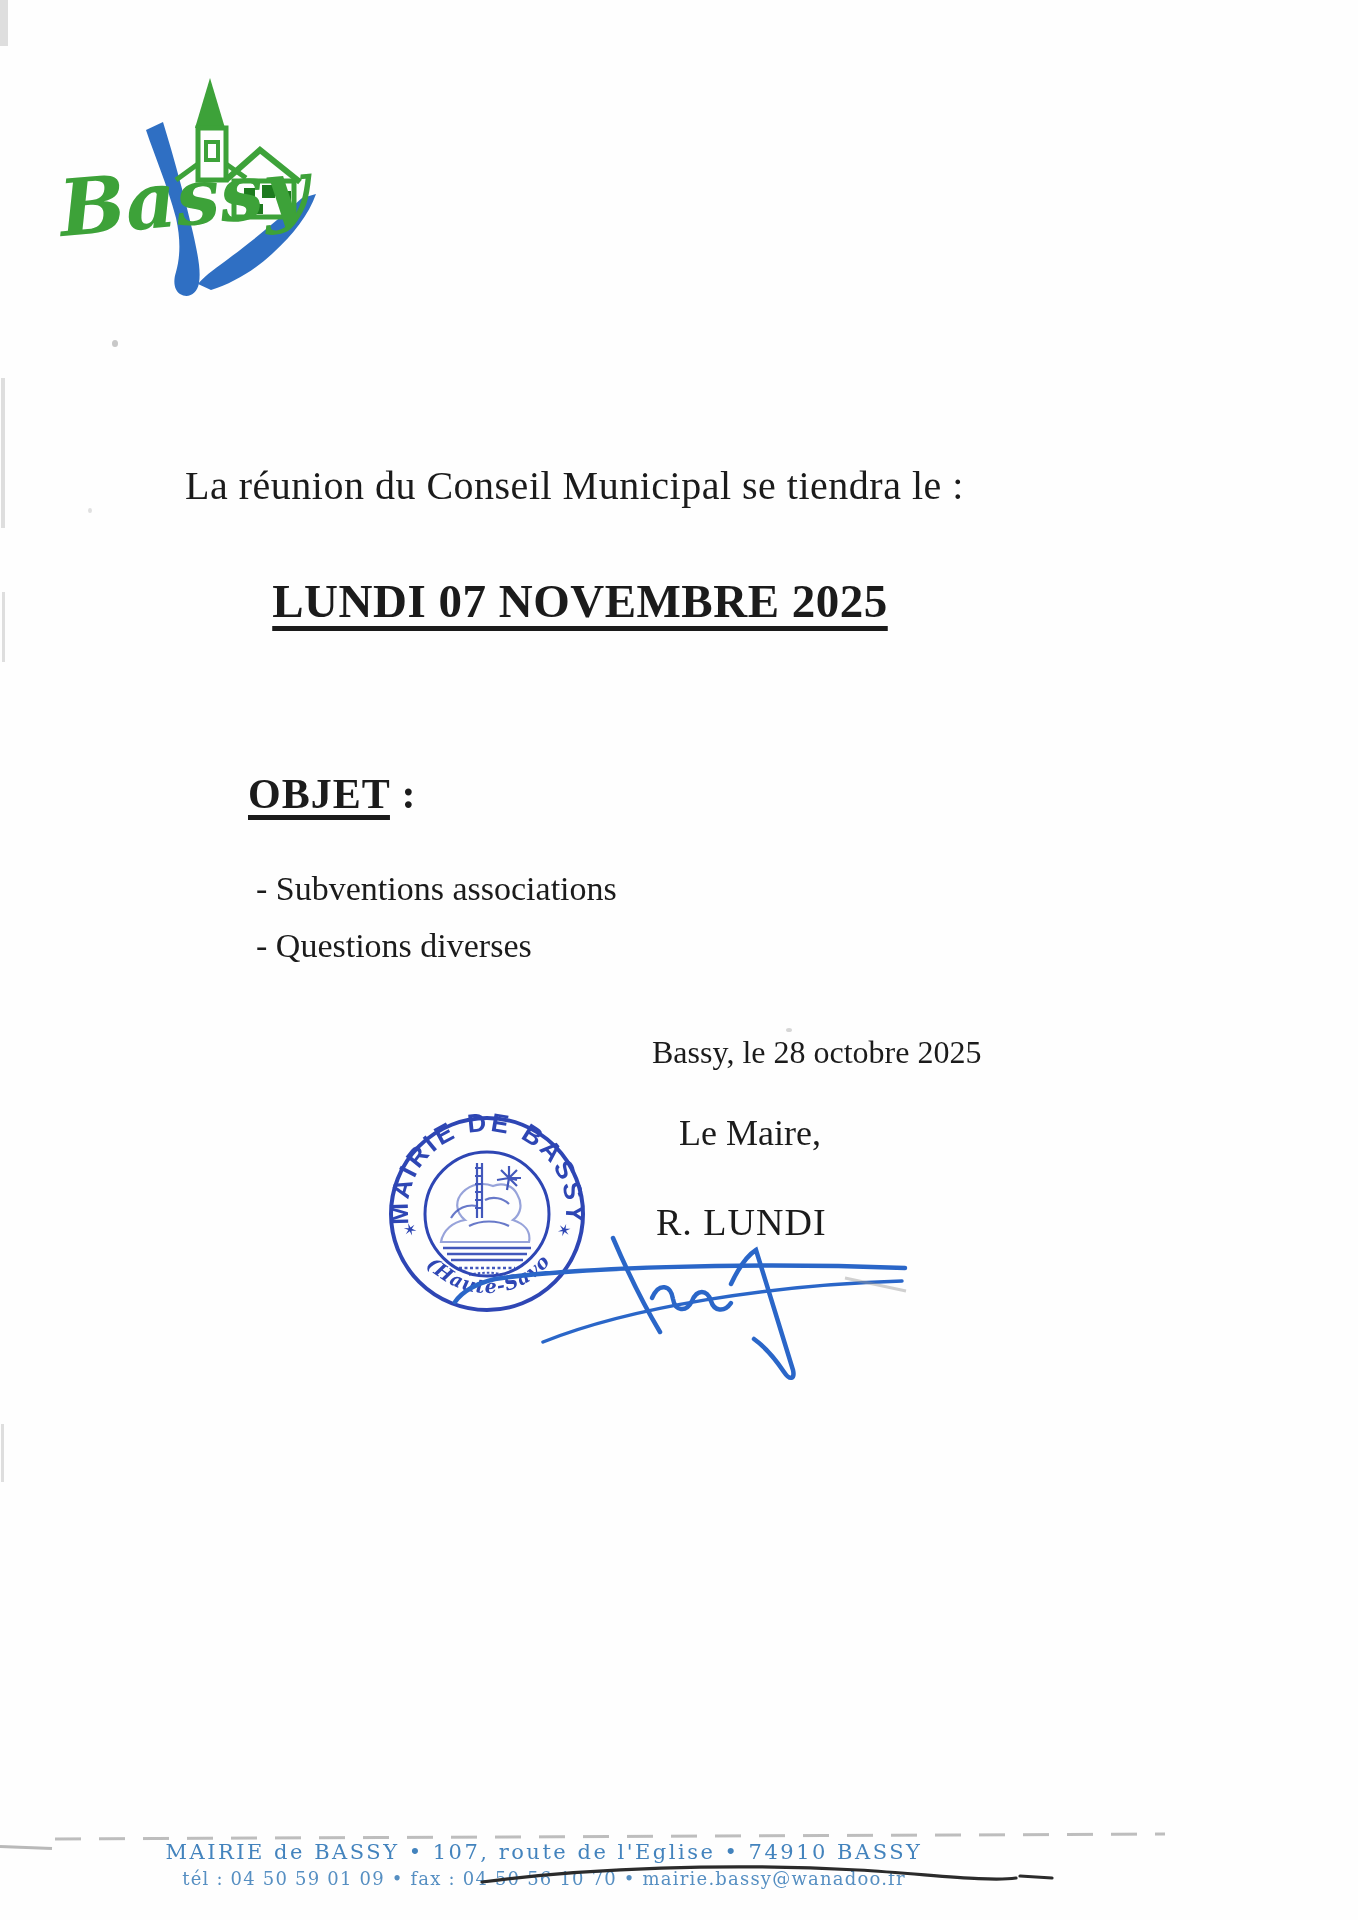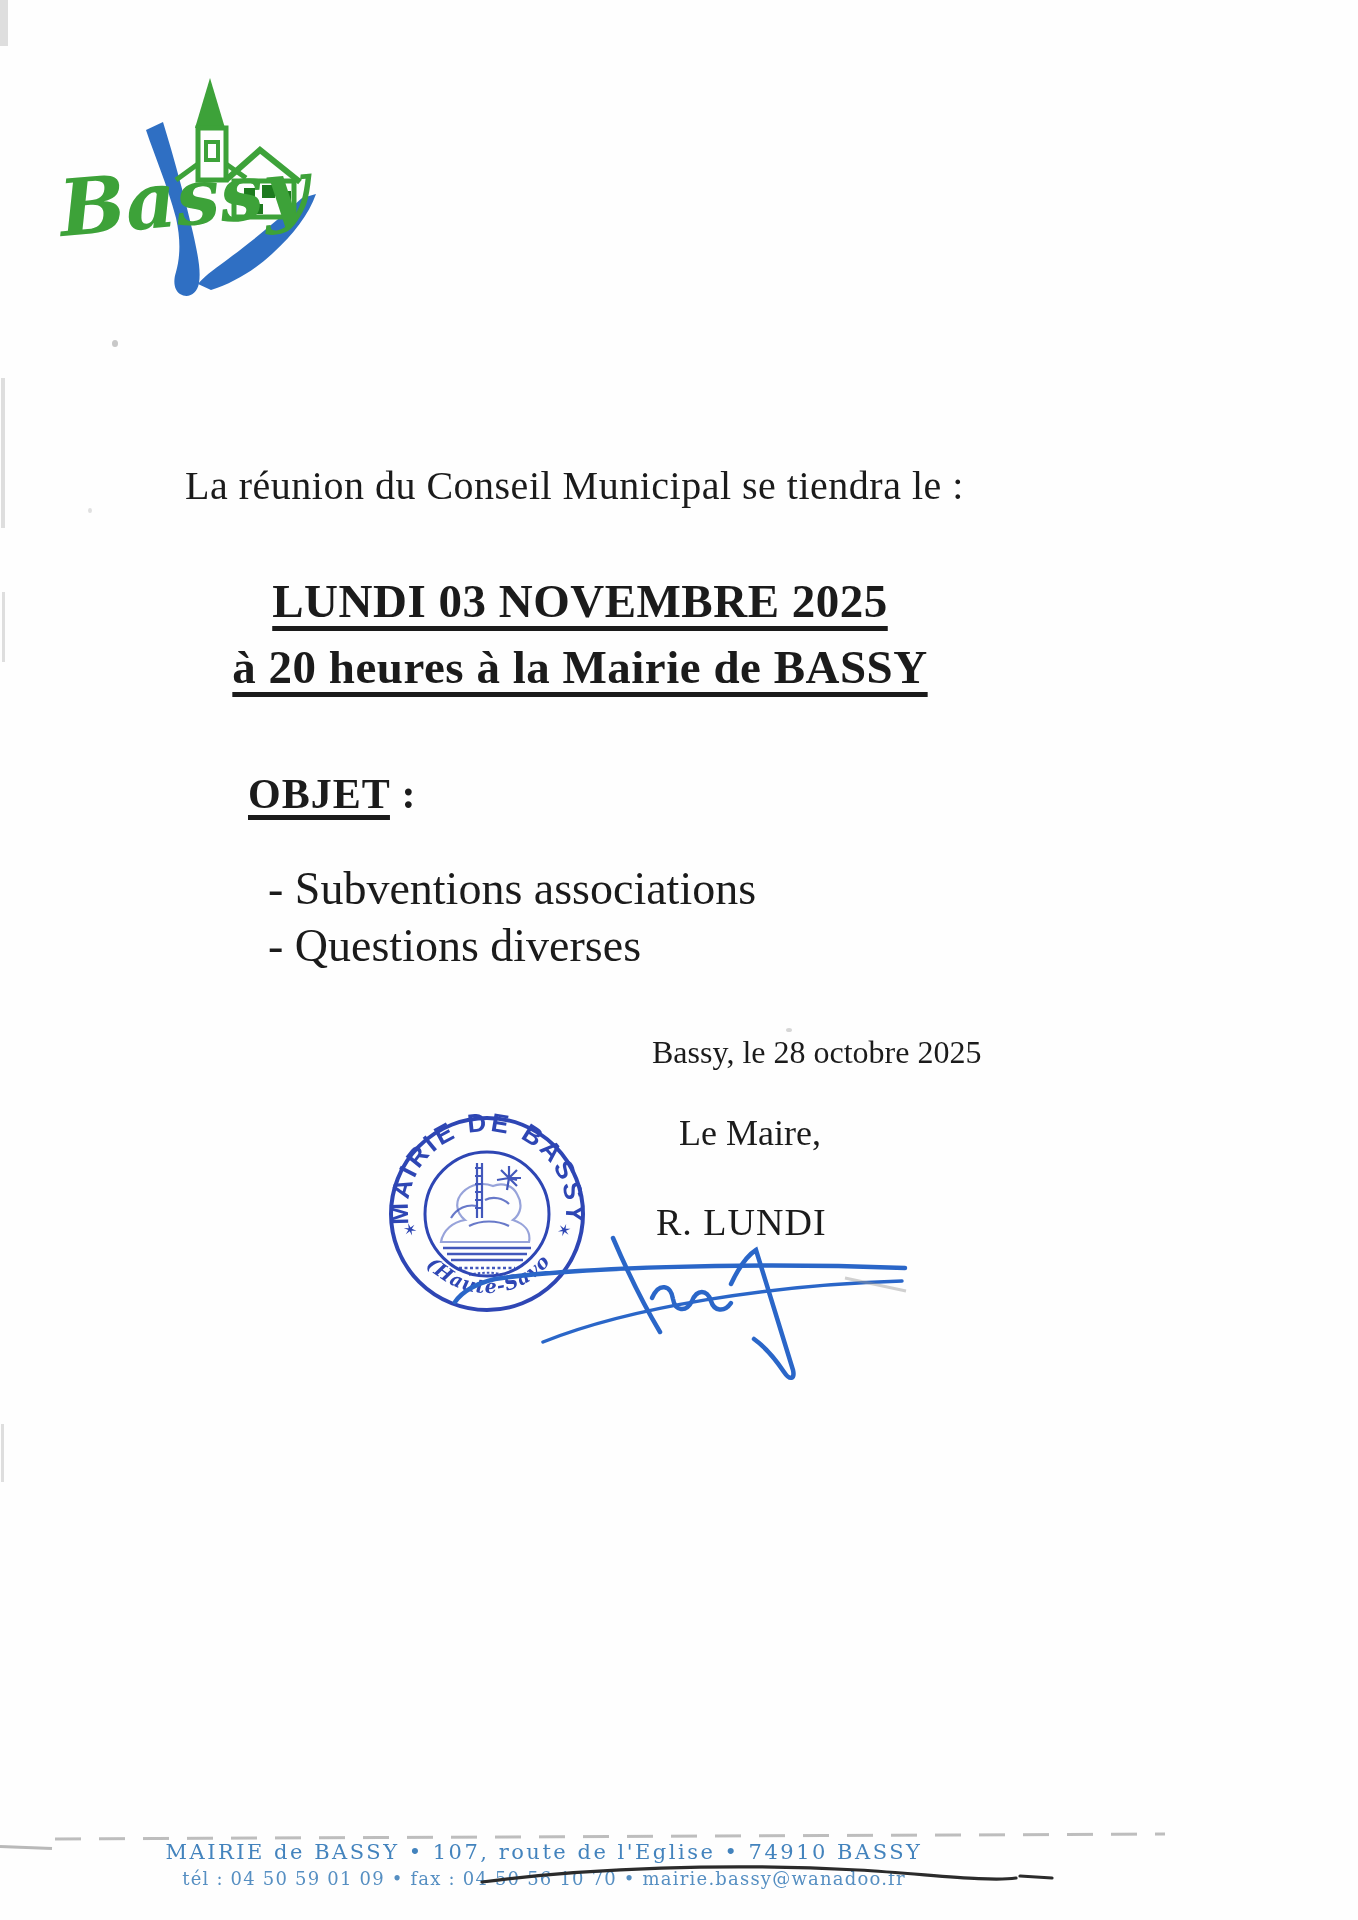--- a/index.html
+++ b/index.html
@@ -16,21 +16,21 @@
 
   .intro{position:absolute;left:170px;top:462px;font-size:40px;letter-spacing:.5px;white-space:nowrap;margin-left:15px;}
 
   .meeting{position:absolute;left:155px;top:568px;width:850px;text-align:center;
     font-size:47px;font-weight:bold;line-height:66px;letter-spacing:.5px;}
   .meeting .u{text-decoration:underline;text-decoration-thickness:5px;text-underline-offset:9px;}
 
   .objet{position:absolute;left:248px;top:770px;font-size:42px;font-weight:bold;letter-spacing:1px;}
   .objet .u{text-decoration:underline;text-decoration-thickness:5px;text-underline-offset:7px;}
 
-  .agenda{position:absolute;left:268px;top:860px;font-size:46px;line-height:57px;}
+  .agenda{position:absolute;left:256px;top:860px;font-size:34px;line-height:57px;}
   .agenda sup{font-size:58%;vertical-align:super;line-height:0;}
 
   .dateline{position:absolute;left:652px;top:1034px;font-size:32px;white-space:nowrap;}
   .maire{position:absolute;left:679px;top:1112px;font-size:36px;white-space:nowrap;}
   .poncet{position:absolute;left:656px;top:1200px;font-size:38px;letter-spacing:1px;white-space:nowrap;}
 
   .stamp-svg{position:absolute;left:381px;top:1108px;width:212px;height:212px;}
   .sig-svg{position:absolute;left:440px;top:1222px;width:500px;height:195px;}
 
   .foldline{position:absolute;left:55px;top:1835px;width:1110px;height:3px;opacity:.5;
@@ -78,22 +78,21 @@
         <rect x="205" y="136" width="10" height="10"></rect>
       </g>
     </g>
 
     <text x="14" y="168" transform="rotate(-5 14 168)" font-family="DejaVu Serif, serif" font-style="italic" font-weight="bold" font-size="78" fill="#3da239">Bassy</text>
   </svg>
 
   <div class="intro">La réunion du Conseil Municipal se tiendra le :</div>
 
   <div class="meeting">
-    <span class="u">LUNDI 03 NOVEMBRE 2025</span><br>
-    <span class="u">à 20 heures à la Mairie de BASSY</span>
+    <span class="u">LUNDI 07 NOVEMBRE 2025</span><br>
   </div>
 
   <div class="objet">
     <span class="u">OBJET</span><span> :</span>
   </div>
 
   <div class="agenda">
     <div><span>- Subventions associations</span><sup></sup><span></span></div>
     <div><span>- Questions diverses</span><sup></sup><span></span></div>
   </div>

